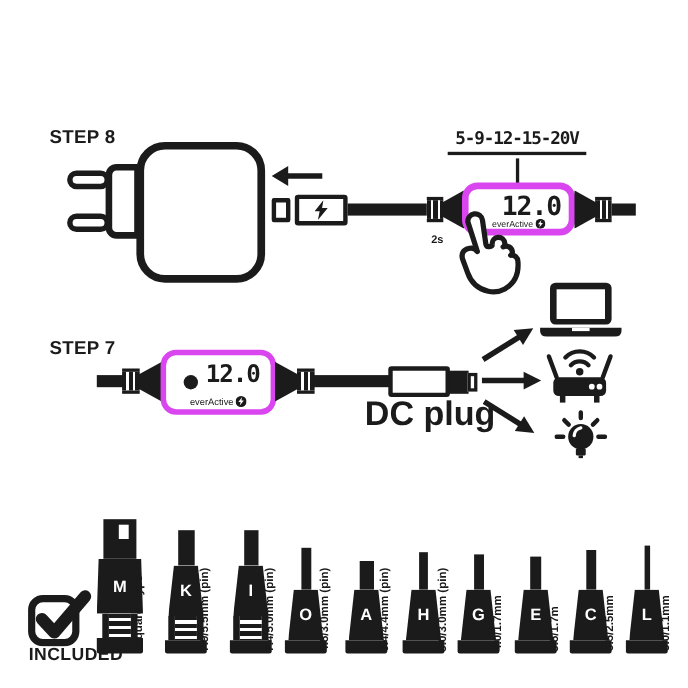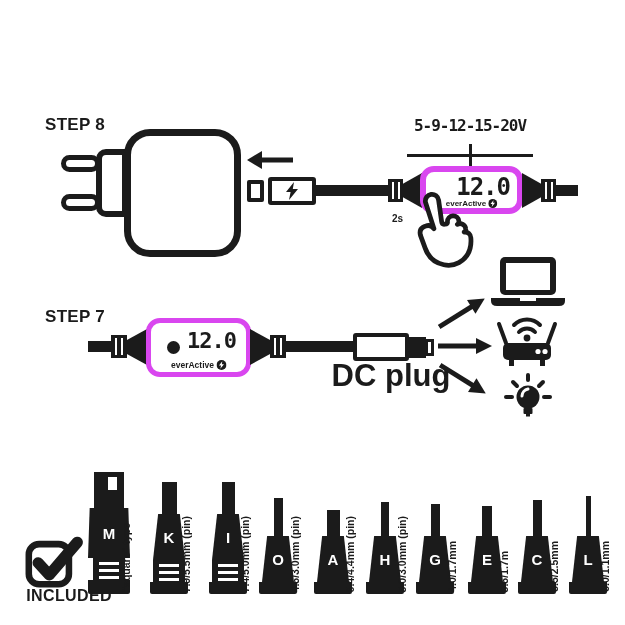--- a/index.html
+++ b/index.html
@@ -20,23 +20,23 @@
   .usbc-square { width:17px; height:22px; background:#fff; border:4px solid #1b1b1b; border-radius:2px; }
   .usbc-plug { width:48px; height:28px; background:#fff; border:4px solid #1b1b1b; border-radius:3px;
                display:flex; align-items:center; justify-content:center; }
   .cable { background:#1b1b1b; }
 
   
   .device { background:#fff; border:6px solid #d946ef; border-radius:14px; }
   .flare-l { clip-path: polygon(0 32%, 100% 0, 100% 100%, 0 68%); }
   .flare-r { clip-path: polygon(0 0, 100% 32%, 100% 68%, 0 100%); }
   .ribs { background: repeating-linear-gradient(90deg, #1b1b1b 0 4px, #fff 4px 6px); border-top:3px solid #1b1b1b; border-bottom:3px solid #1b1b1b; }
-  .brand { font-size:8px; font-weight:700; letter-spacing:0; white-space:nowrap; display:flex; align-items:center; gap:2px; }
-
-  .voltage-box { width:126px; text-align:center; border-bottom:3px solid #1b1b1b; padding-bottom:19px; font-size:16px; }
+  .brand { font-size:8px; font-weight:400; letter-spacing:0; white-space:nowrap; display:flex; align-items:center; gap:2px; }
+
+  .voltage-box { width:126px; text-align:center; border-bottom:3px solid #1b1b1b; padding-bottom:3px; font-size:16px; }
   .voltage-drop { width:3px; height:24px; background:#1b1b1b; }
 
   .bold-cap { font-weight:800; }
 
   
   .dc-body { width:56px; height:28px; background:#fff; border:4px solid #1b1b1b; border-radius:3px; }
   .dc-ring { width:18px; height:21px; background:#1b1b1b; }
   .dc-tip { width:9px; height:17px; background:#fff; border:3px solid #1b1b1b; }
 
   

